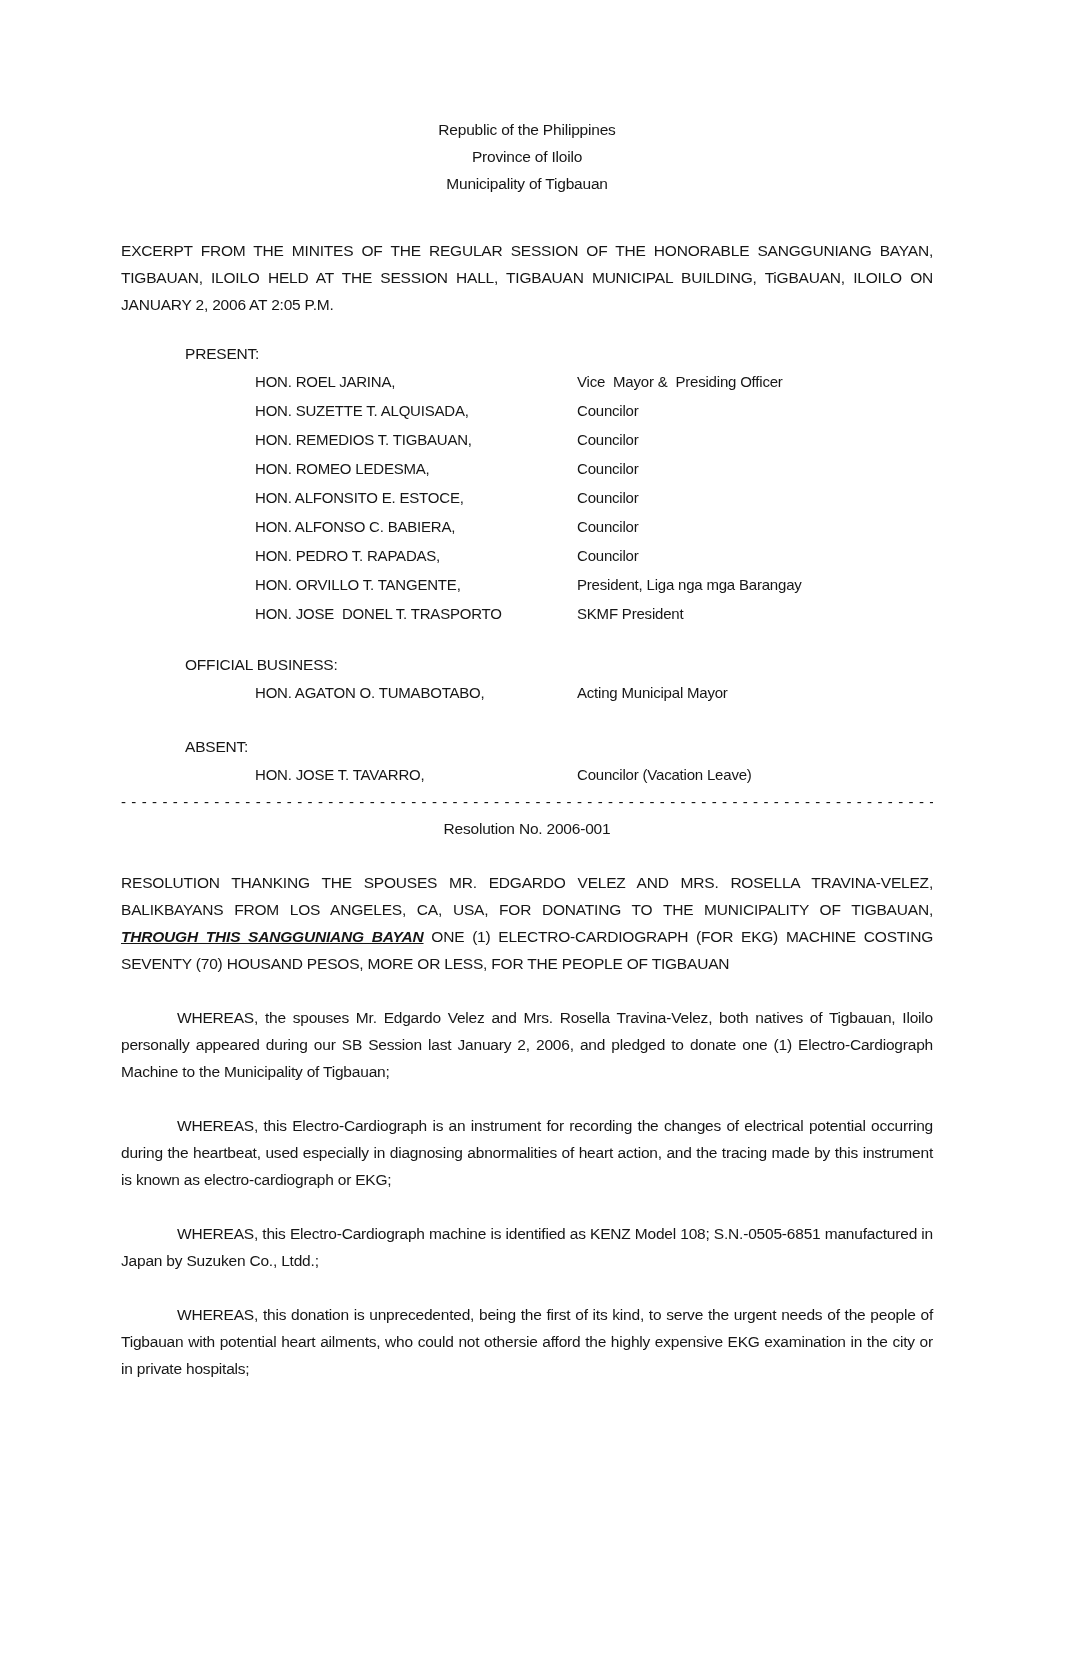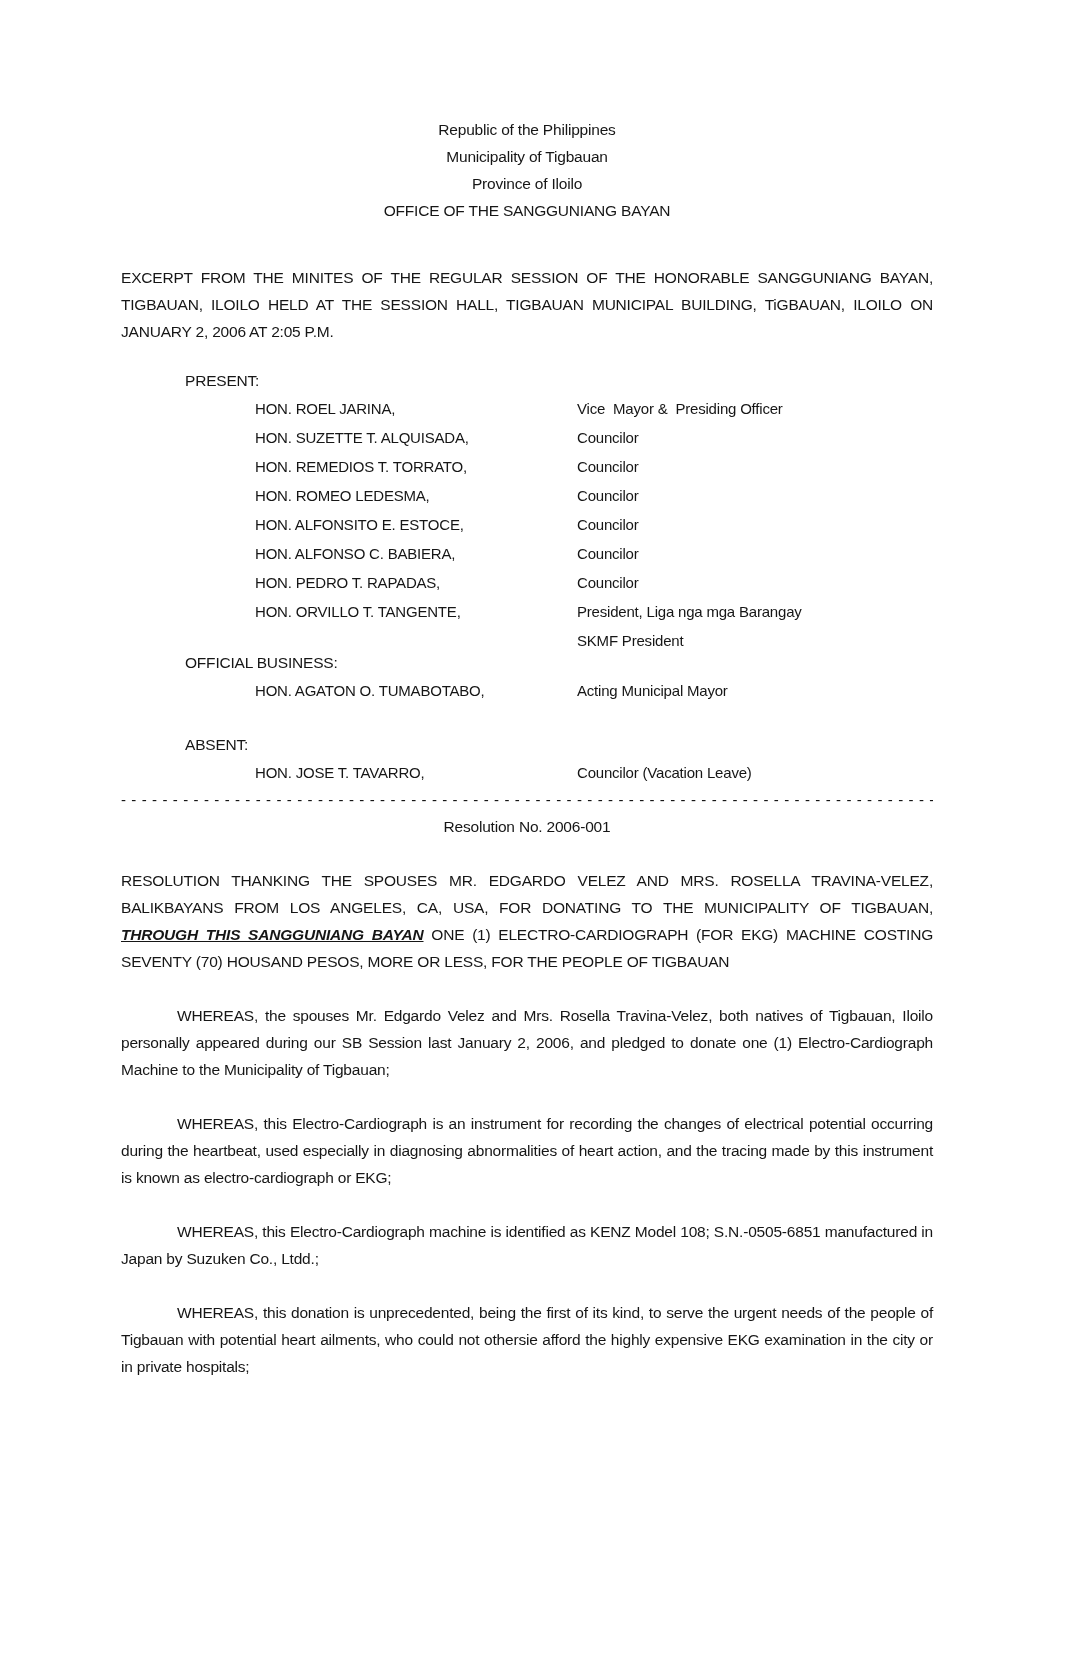--- a/index.html
+++ b/index.html
@@ -88,43 +88,42 @@
     text-indent: 56px;
   }
 </style>
 </head>
 <body>
 
 <div class="page">
 
   <div class="doc-header">
     <div>Republic of the Philippines</div>
+    <div>Province of Iloilo</div>
     <div>Municipality of Tigbauan</div>
-    <div>Province of Iloilo</div>
-    <div>OFFICE OF THE SANGGUNIANG BAYAN</div>
   </div>
 
   <p class="excerpt">EXCERPT FROM THE MINITES OF THE REGULAR SESSION OF THE HONORABLE SANGGUNIANG BAYAN, TIGBAUAN, ILOILO HELD AT THE SESSION  HALL, TIGBAUAN MUNICIPAL BUILDING, TiGBAUAN, ILOILO ON JANUARY 2, 2006 AT 2:05 P.M.</p>
 
   <div class="attendance-section section-present">
     <div class="section-label">PRESENT:</div>
     <div class="attendee-list">
 
         <div class="attendee-row">
           <span class="attendee-name">HON. ROEL JARINA,</span>
           <span class="attendee-position">Vice  Mayor &amp;  Presiding Officer</span>
         </div>
 
         <div class="attendee-row">
           <span class="attendee-name">HON. SUZETTE T. ALQUISADA,</span>
           <span class="attendee-position">Councilor</span>
         </div>
 
         <div class="attendee-row">
-          <span class="attendee-name">HON. REMEDIOS T. TORRATO,</span>
+          <span class="attendee-name">HON. REMEDIOS T. TIGBAUAN,</span>
           <span class="attendee-position">Councilor</span>
         </div>
 
         <div class="attendee-row">
           <span class="attendee-name">HON. ROMEO LEDESMA,</span>
           <span class="attendee-position">Councilor</span>
         </div>
 
         <div class="attendee-row">
           <span class="attendee-name">HON. ALFONSITO E. ESTOCE,</span>
@@ -140,20 +139,21 @@
           <span class="attendee-name">HON. PEDRO T. RAPADAS,</span>
           <span class="attendee-position">Councilor</span>
         </div>
 
         <div class="attendee-row">
           <span class="attendee-name">HON. ORVILLO T. TANGENTE,</span>
           <span class="attendee-position">President, Liga nga mga Barangay</span>
         </div>
 
         <div class="attendee-row">
+          <span class="attendee-name">HON. JOSE  DONEL T. TRASPORTO</span>
           <span class="attendee-position">SKMF President</span>
         </div>
       </div>
   </div>
 
   <div class="attendance-section section-official">
     <div class="section-label">OFFICIAL BUSINESS:</div>
     <div class="attendee-list">
 
         <div class="attendee-row">

